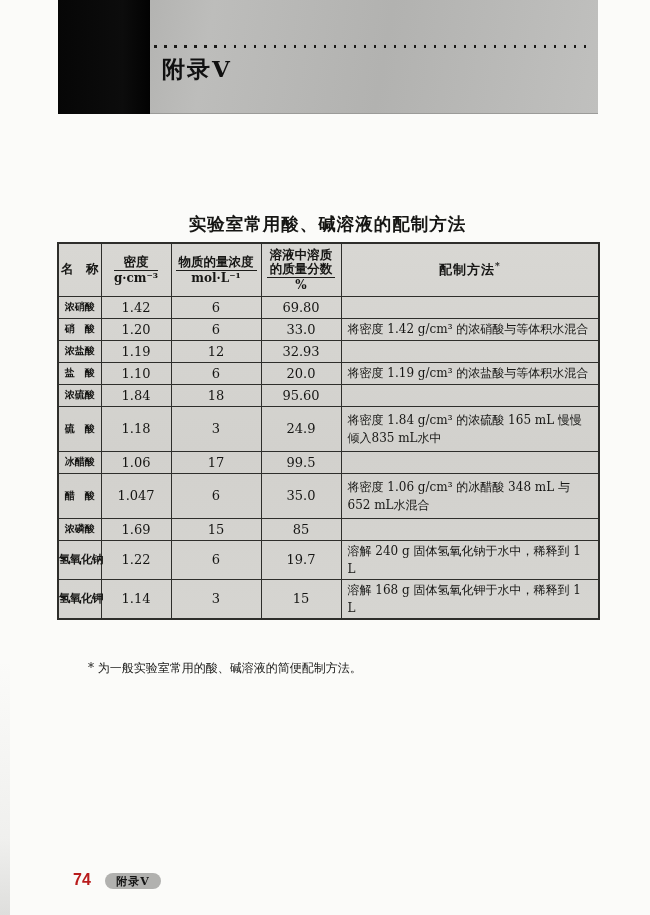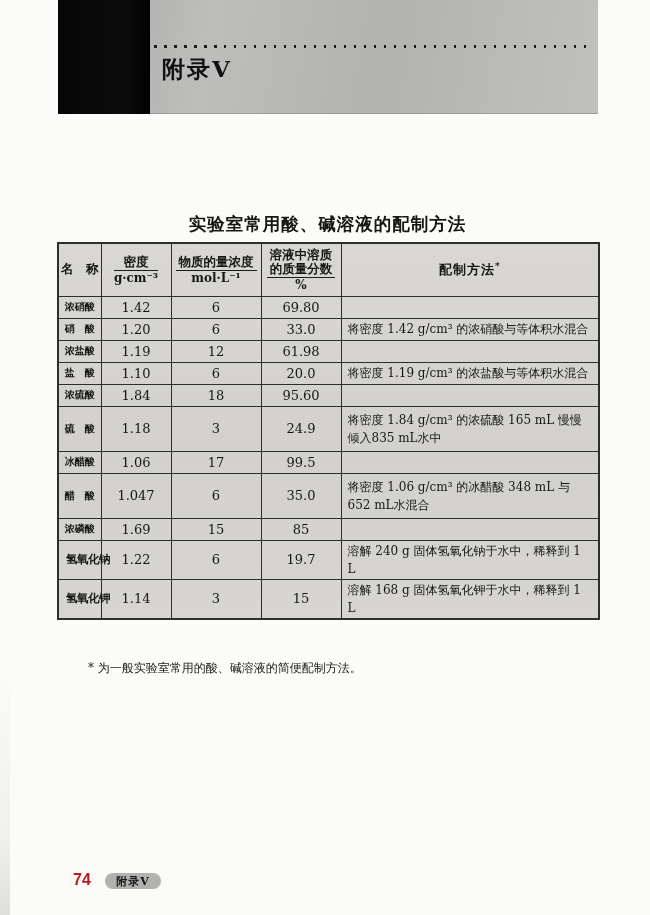--- a/index.html
+++ b/index.html
@@ -55,21 +55,21 @@
   tbody tr { height:22px; }
   tbody tr.tall { height:45px; }
   th { font-weight:bold; font-size:12.5px; text-align:center; }
   .latin { font-size:12px; font-weight:bold; }
   .frac { display:inline-block; text-align:center; vertical-align:middle; }
   .frac-top { display:block; border-bottom:1px solid #1d1d1b; padding:0 3px 1px; line-height:14px; white-space:pre-line;text-align:center; }
   .frac-bot { display:block; padding-top:1px; line-height:13px; }
   th.method-h { font-size:13px; letter-spacing:1px; }
   th.method-h sup { font-size:9px; }
   td.name { text-align:center; font-weight:bold; font-size:10px; white-space:nowrap; }
-  td.name.name-4 { font-size:11.5px; letter-spacing:-0.5px;padding-left:7px; }
+  td.name.name-4 { font-size:11.5px; letter-spacing:-0.5px; }
   td.num { text-align:center; font-size:13px; }
   td.method { text-align:left; font-size:12px; line-height:18px; padding:1px 6px; }
 
   
   .footnote { position:absolute; left:88px; top:660px; font-size:12px; color:#1a1a18;text-align:right; }
 
   
   .page-number {
     position:absolute; left:73px; top:871px;
     font-family:"Liberation Sans","DejaVu Sans",sans-serif;
@@ -146,21 +146,21 @@
         <td class="name">硝　酸</td>
         <td class="num">1.20</td>
         <td class="num">6</td>
         <td class="num">33.0</td>
         <td class="method">将密度 1.42 g/cm³ 的浓硝酸与等体积水混合</td>
       </tr>
       <tr>
         <td class="name">浓盐酸</td>
         <td class="num">1.19</td>
         <td class="num">12</td>
-        <td class="num">61.98</td>
+        <td class="num">32.93</td>
         <td class="method"></td>
       </tr>
       <tr>
         <td class="name">盐　酸</td>
         <td class="num">1.10</td>
         <td class="num">6</td>
         <td class="num">20.0</td>
         <td class="method">将密度 1.19 g/cm³ 的浓盐酸与等体积水混合</td>
       </tr>
       <tr>

